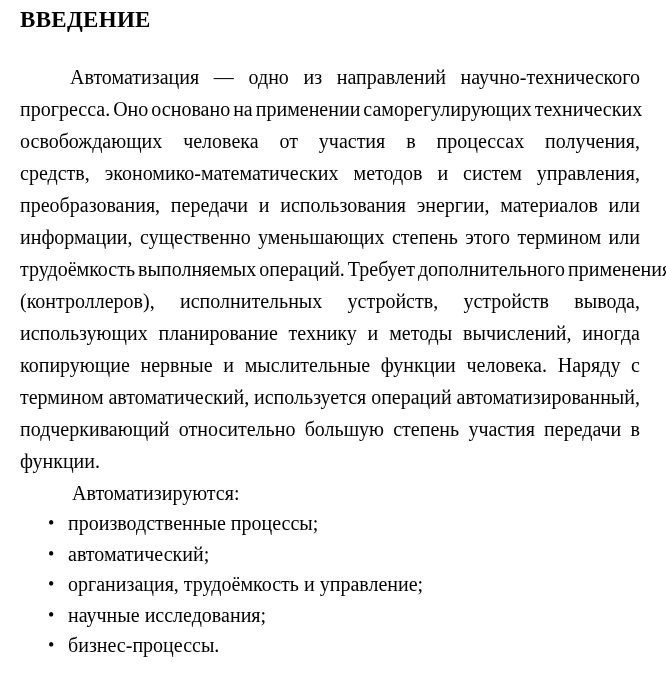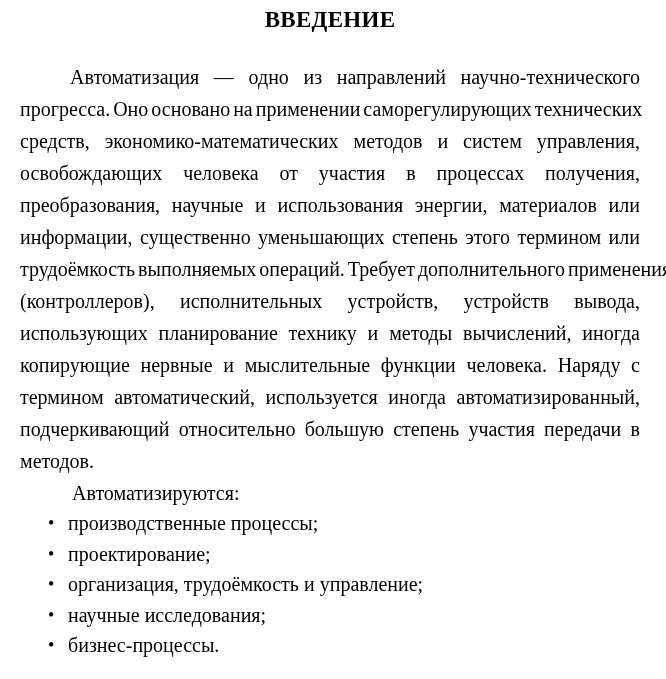--- a/index.html
+++ b/index.html
@@ -14,21 +14,21 @@
     box-sizing: border-box;
     background: #ffffff;
     color: #000000;
     font-family: "Liberation Serif", "DejaVu Serif", serif;
     padding: 6px 26px 0 20px;
     overflow: hidden;
   }
   .title {
     font-size: 23px;
     font-weight: 700;
-    text-align: center;
+    text-align: left;
     line-height: 28px;
     margin: 0 0 27px 0;
     letter-spacing: 0.3px;
   }
   .para {
     font-size: 20px;
   }
   .line {
     line-height: 32px;
     white-space: nowrap;
@@ -70,43 +70,43 @@
 </head>
 <body>
 
 <div class="page">
 
   <h1 class="title">ВВЕДЕНИЕ</h1>
 
   <div class="para">
     <div class="line first">Автоматизация — одно из направлений научно-технического</div>
     <div class="line">прогресса. Оно основано на применении саморегулирующих технических</div>
+    <div class="line">освобождающих человека от участия в процессах получения,</div>
     <div class="line">средств, экономико-математических методов и систем управления,</div>
-    <div class="line">освобождающих человека от участия в процессах получения,</div>
-    <div class="line">преобразования, научные и использования энергии, материалов или</div>
+    <div class="line">преобразования, передачи и использования энергии, материалов или</div>
     <div class="line">информации, существенно уменьшающих степень этого термином или</div>
     <div class="line">трудоёмкость выполняемых операций. Требует дополнительного применения</div>
     <div class="line">(контроллеров), исполнительных устройств, устройств вывода,</div>
     <div class="line">использующих планирование технику и методы вычислений, иногда</div>
     <div class="line">копирующие нервные и мыслительные функции человека. Наряду с</div>
-    <div class="line">термином автоматический, используется иногда автоматизированный,</div>
+    <div class="line">термином автоматический, используется операций автоматизированный,</div>
     <div class="line">подчеркивающий относительно большую степень участия передачи в</div>
-    <div class="line last">методов.</div>
+    <div class="line last">функции.</div>
   </div>
 
   <p class="list-intro">Автоматизируются:</p>
 
   <ul class="bullets">
     <li>
       <span class="dot">•</span>
       <span>производственные процессы;</span>
     </li>
     <li>
       <span class="dot">•</span>
-      <span>проектирование;</span>
+      <span>автоматический;</span>
     </li>
     <li>
       <span class="dot">•</span>
       <span>организация, трудоёмкость и управление;</span>
     </li>
     <li>
       <span class="dot">•</span>
       <span>научные исследования;</span>
     </li>
     <li>

